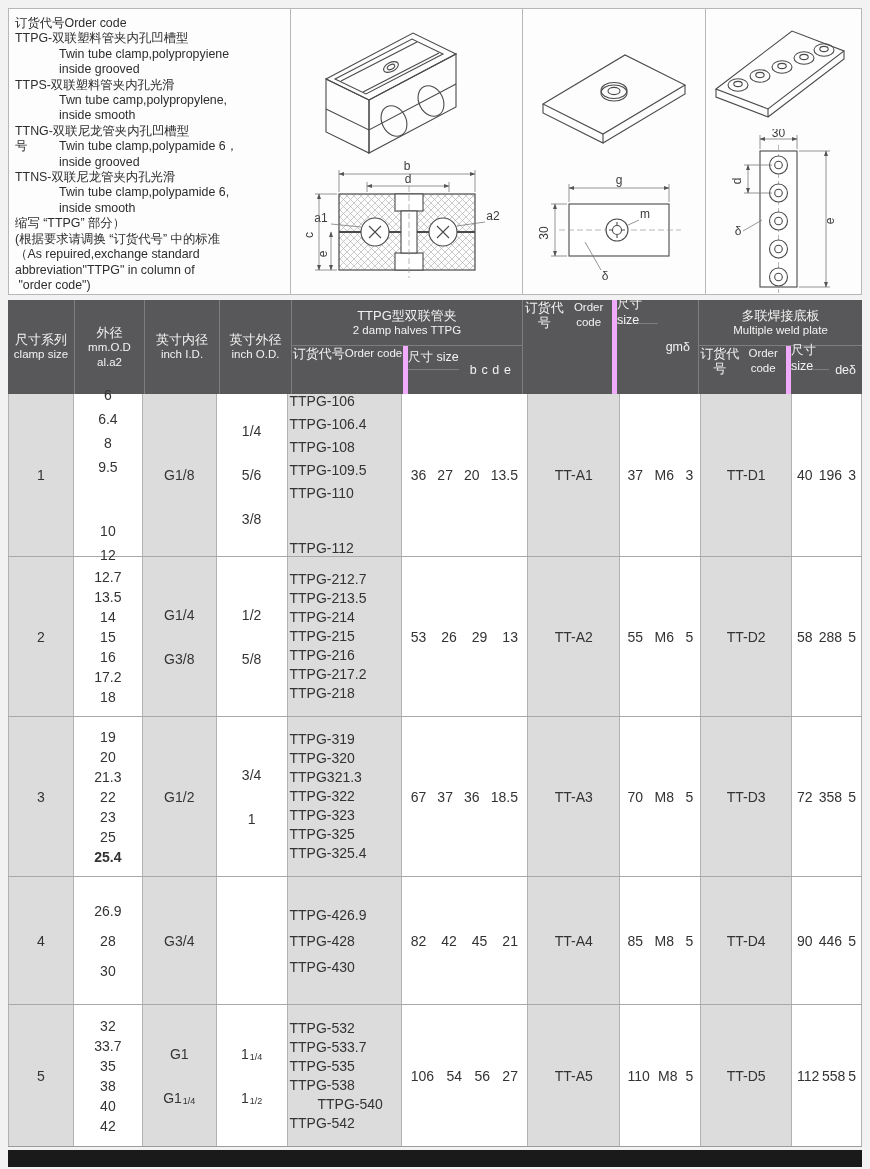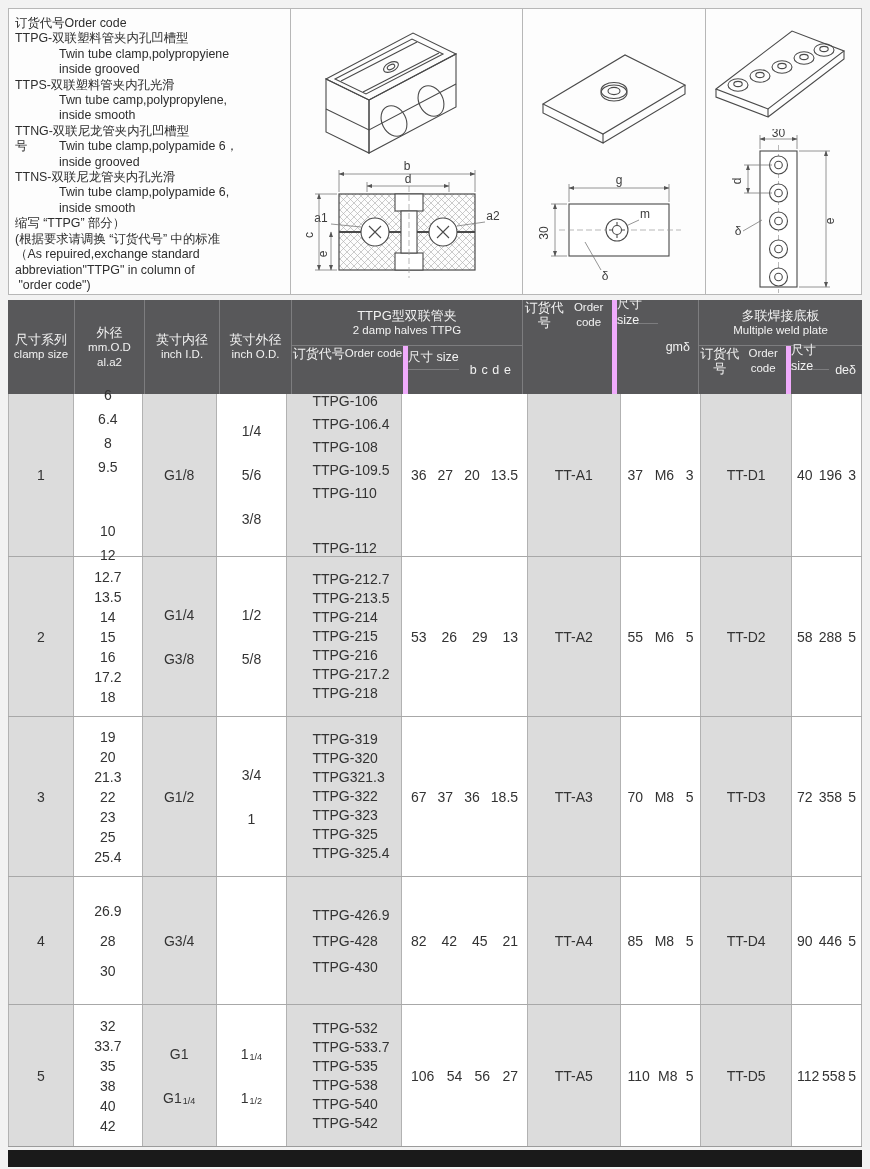--- a/index.html
+++ b/index.html
@@ -49,21 +49,21 @@
   .w6{width:128px}.w7{width:94px}.w8{width:82px}.w9{width:92px}.w10{width:71px}
 
   
   .tbody{background:#fff}
   .trow{display:flex;box-sizing:border-box;border-bottom:1px solid #a8a8a8}
   .trow:last-child{border-bottom:1px solid #9b9b9b}
   .cell{box-sizing:border-box;border-right:1px solid #b2b2b2;display:flex;flex-direction:column;
         align-items:center;justify-content:center;font-size:14px;color:#333;height:100%}
   .cell:first-child{border-left:1px solid #b2b2b2}
   .shaded{background:#dcdcdc}
-  .codes{align-items:flex-start;padding-left:25px}
+  .codes{align-items:flex-start;padding-left:2px}
   .dims{flex-direction:row;justify-content:space-between;align-items:center}
   .d1{padding:0 9px}.d2{padding:0 7px}.d3{padding:0 5px}
   .frac{font-size:9px;vertical-align:-1px;padding-left:1px}
   .inchlist{gap:28px}
 
   .footer-bar{height:17px;background:#1a1a1a;margin-top:3px}
 </style>
 </head>
 <body>
 
@@ -398,21 +398,21 @@
       </div>
       <div class="trow" style="height: 160px;">
         <div class="cell shaded w1">3</div>
         <div class="cell w2">
           <div class="odv" style="line-height: 20px;">19</div>
           <div class="odv" style="line-height: 20px;">20</div>
           <div class="odv" style="line-height: 20px;">21.3</div>
           <div class="odv" style="line-height: 20px;">22</div>
           <div class="odv" style="line-height: 20px;">23</div>
           <div class="odv" style="line-height: 20px;">25</div>
-          <div class="odv" style="line-height: 20px;">25.4</div>
+          <div class="odv" style="line-height: 20px; font-weight: bold;">25.4</div>
         </div>
         <div class="cell shaded w3 inchlist">
           <span class="inchv">G1/2</span>
         </div>
         <div class="cell w4 inchlist">
           <span class="inchv">3/4</span>
           <span class="inchv">1</span>
         </div>
         <div class="cell shaded w5 codes">
           <div class="codev" style="line-height: 19px;">TTPG-319</div>
@@ -493,21 +493,21 @@
         </div>
         <div class="cell w4 inchlist">
           <span class="inchv">1<span class="frac">1/4</span></span>
           <span class="inchv">1<span class="frac">1/2</span></span>
         </div>
         <div class="cell shaded w5 codes">
           <div class="codev" style="line-height: 19px;">TTPG-532</div>
           <div class="codev" style="line-height: 19px;">TTPG-533.7</div>
           <div class="codev" style="line-height: 19px;">TTPG-535</div>
           <div class="codev" style="line-height: 19px;">TTPG-538</div>
-          <div class="codev" style="line-height: 19px;">TTPG-540</div>
+          <div class="codev" style="line-height: 19px; margin-left: 28px;">TTPG-540</div>
           <div class="codev" style="line-height: 19px;">TTPG-542</div>
         </div>
         <div class="cell dims w6 d1">
           <span class="dimv">106</span>
           <span class="dimv">54</span>
           <span class="dimv">56</span>
           <span class="dimv">27</span>
         </div>
         <div class="cell shaded w7">TT-A5</div>
         <div class="cell dims w8 d2">

